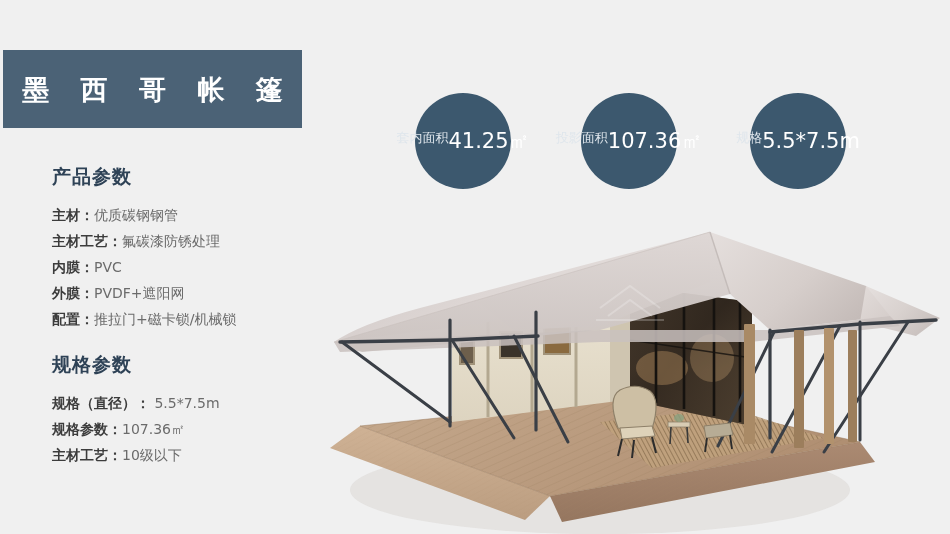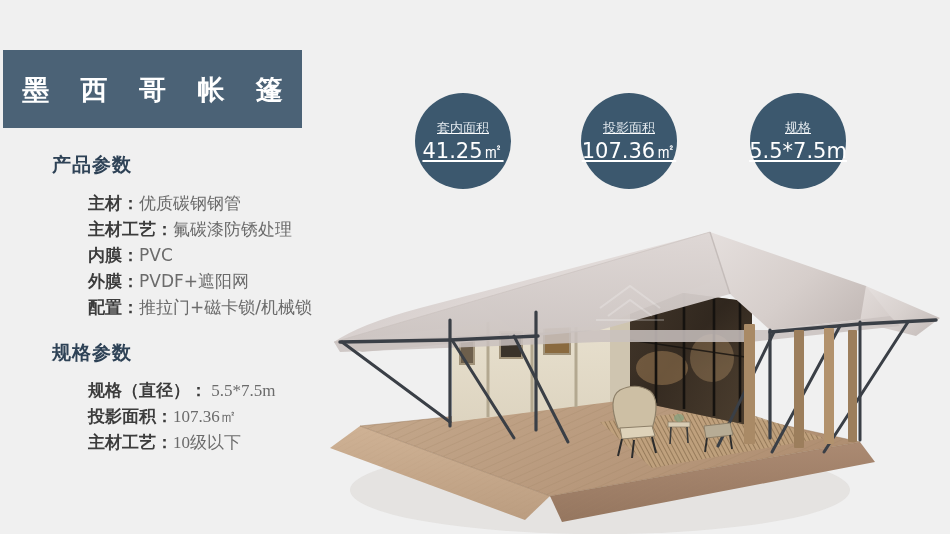--- a/index.html
+++ b/index.html
@@ -43,66 +43,64 @@
     letter-spacing: 11px;
     text-indent: 11px;
     line-height: 1;
     white-space: nowrap;
   }
 
   
   #spec-panel {
     position: absolute;
     left: 52px;
-    top: 152px;
+    top: 164px;
     width: 300px;
   }
 
   .section-heading {
     font-size: 19px;
     font-weight: bold;
     color: #2e4256;
     letter-spacing: 1px;
     margin-bottom: 12px;
     white-space: nowrap;
   }
 
   .spec-list { list-style: none; }
 
   .spec-row {
-    font-size: 17px;
+    font-size: 14px;
     line-height: 26px;
     white-space: nowrap;
     color: #5d5d5d;
-    margin-left: 36px;
   }
   .spec-row .spec-label {
     font-weight: bold;
     color: #3c3c3c;
   }
   .spec-row .spec-value {
     font-weight: normal;
     color: #6b6b6b;
   }
 
-  #spec-panel-2 { margin-top: 20px; font-family: Liberation Serif, serif; }
+  #spec-panel-2 { margin-top: 20px; }
 
   
   .badge {
     position: absolute;
     width: 96px;
     height: 96px;
     border-radius: 50%;
     background: #3c586e;
     display: flex;
-    flex-direction: column;
+    flex-direction: row;
     align-items: center;
     justify-content: center;
     color: #ffffff;
-    text-decoration: underline;
   }
   .badge .badge-label {
     font-size: 13px;
     line-height: 1;
     margin-bottom: 7px;
     white-space: nowrap;
     color: #dfe6ec;
   }
   .badge .badge-value {
     font-size: 21px;
@@ -163,21 +161,21 @@
       </ul>
     </div>
 
     <div id="spec-panel-2">
       <div class="section-heading">规格参数</div>
       <ul class="spec-list">
         <li class="spec-row">
           <span class="spec-label">规格（直径）：</span><span class="spec-value"> 5.5*7.5m</span>
         </li>
         <li class="spec-row">
-          <span class="spec-label">投影面积：</span><span class="spec-value">107.36㎡</span>
+          <span class="spec-label">规格参数：</span><span class="spec-value">107.36㎡</span>
         </li>
         <li class="spec-row">
           <span class="spec-label">主材工艺：</span><span class="spec-value">10级以下</span>
         </li>
       </ul>
     </div>
   </div>
 
   <div class="badge" id="badge-0">
     <span class="badge-label">套内面积</span>

